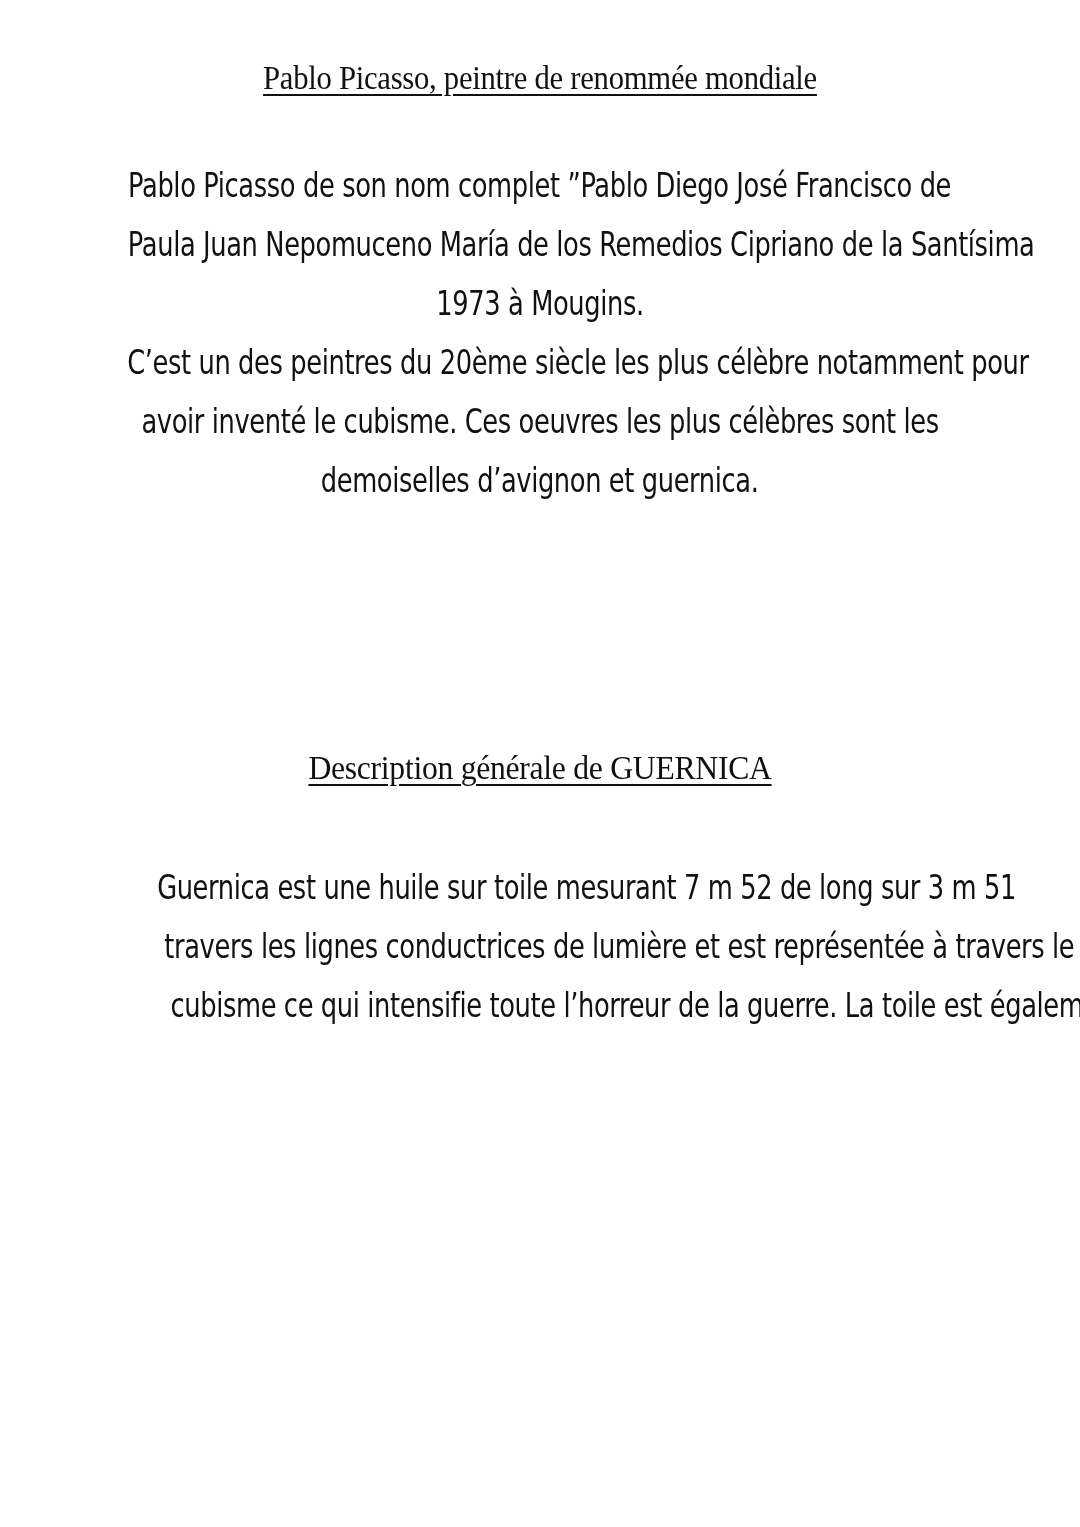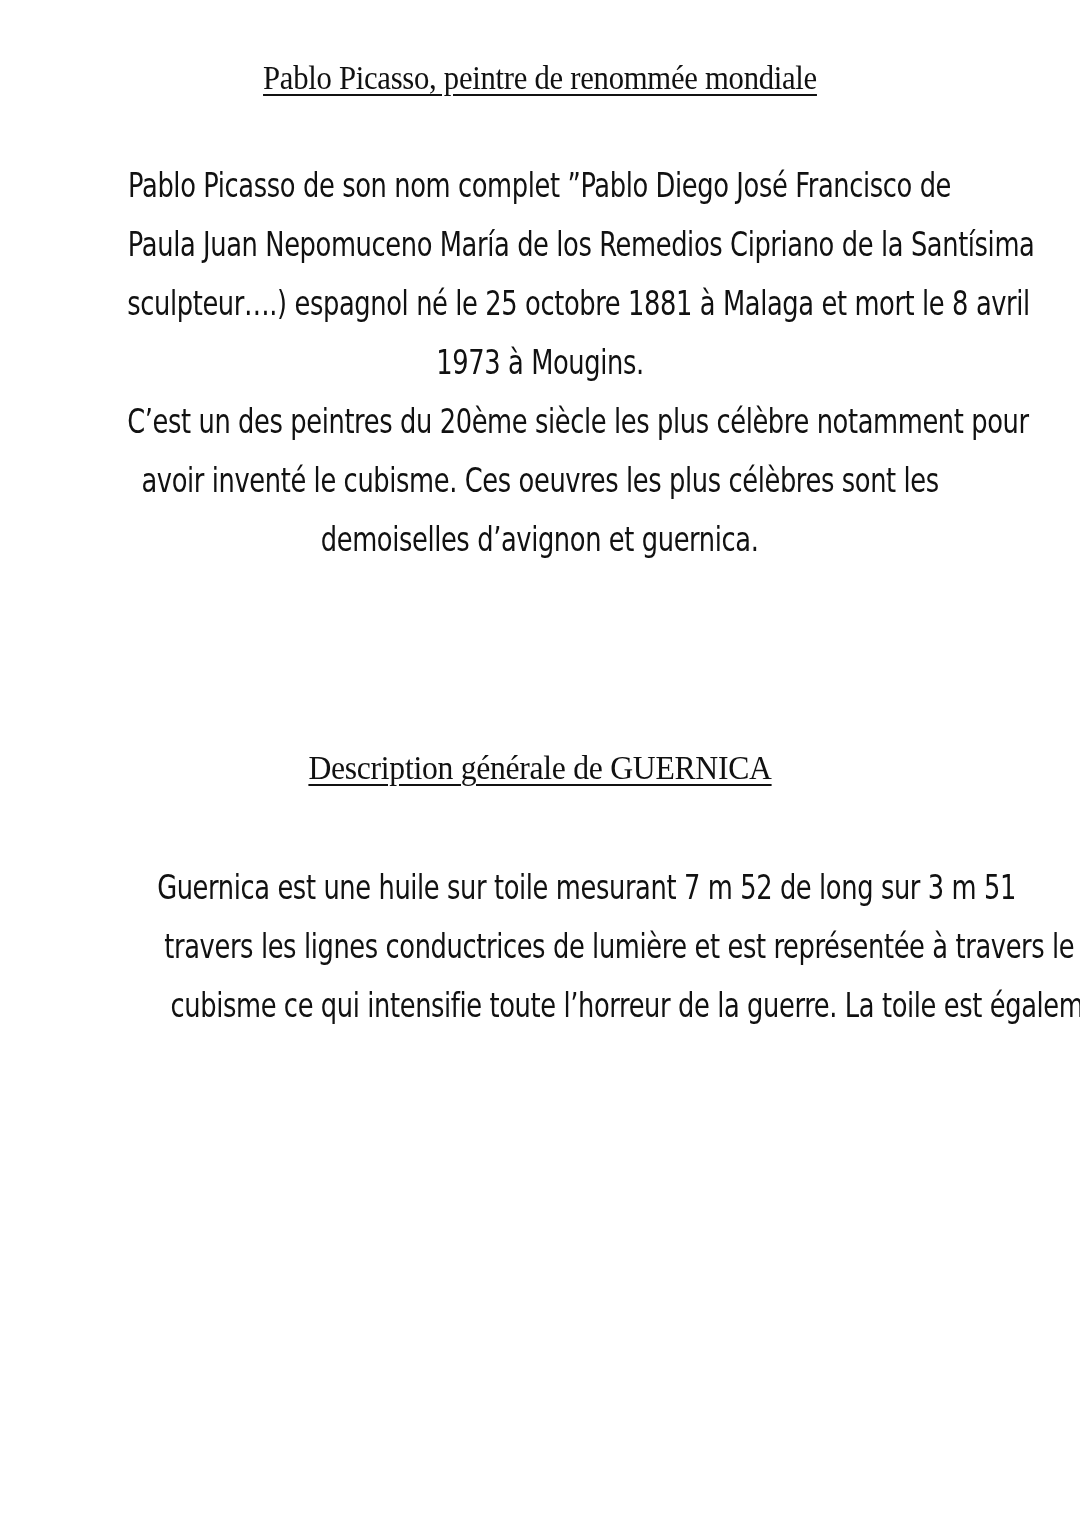--- a/index.html
+++ b/index.html
@@ -68,21 +68,20 @@
 
 <div class="page">
 
   <div class="heading heading-1">
     <span>Pablo Picasso, peintre de renommée mondiale</span>
   </div>
 
   <div class="para para-1">
     <span class="line"><span class="cond">Pablo Picasso de son nom complet ”Pablo Diego José Francisco de</span></span>
     <span class="line"><span class="cond">Paula Juan Nepomuceno María de los Remedios Cipriano de la Santísima</span></span>
-    <span class="line"><span class="cond">sculpteur….) espagnol né le 25 octobre 1881 à Malaga et mort le 8 avril</span></span>
     <span class="line"><span class="cond">1973 à Mougins.</span></span>
     <span class="line"><span class="cond">C’est un des peintres du 20ème siècle les plus célèbre notamment pour</span></span>
     <span class="line"><span class="cond">avoir inventé le cubisme. Ces oeuvres les plus célèbres sont les</span></span>
     <span class="line"><span class="cond">demoiselles d’avignon et guernica.</span></span>
   </div>
 
   <div class="heading heading-2">
     <span>Description générale de GUERNICA</span>
   </div>
 

